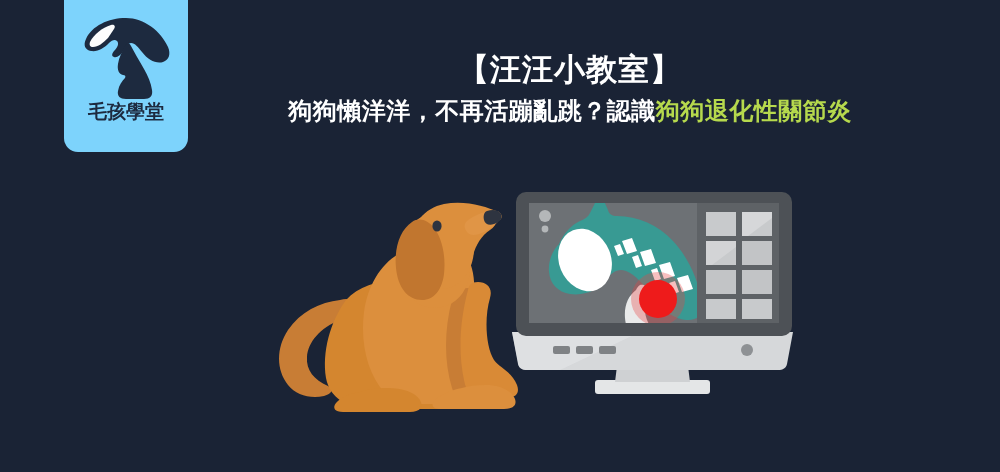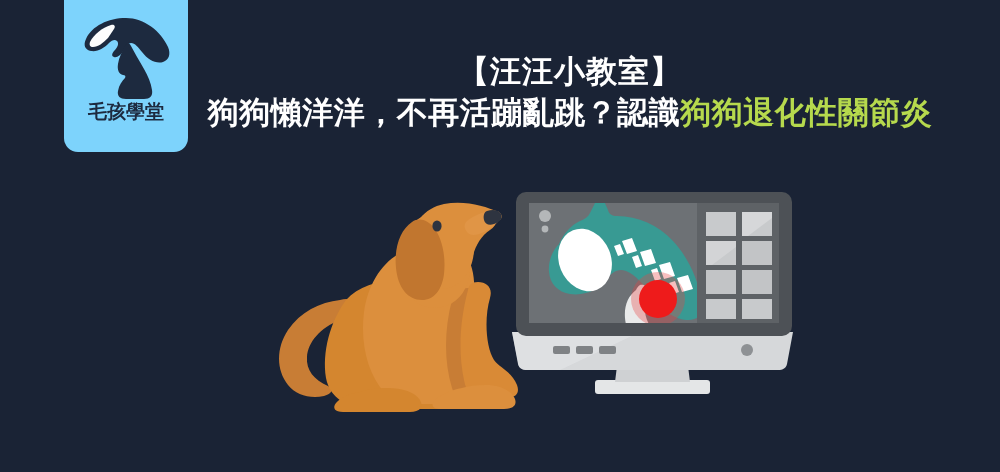--- a/index.html
+++ b/index.html
@@ -54,31 +54,31 @@
   
   #title-block {
     position: absolute;
     left: 190px;
     top: 52px;
     width: 760px;
     text-align: center;
   }
   .title-line {
     color: #ffffff;
-    font-family: Liberation Serif, serif;
+    font-family: Liberation Mono, monospace;
     font-weight: 700;
     white-space: nowrap;
   }
   #title-line-1 {
     font-size: 31px;
     line-height: 40px;
     letter-spacing: 1px;
   }
   #title-line-2 {
-    font-size: 31px;
+    font-size: 24px;
     line-height: 42px;
     letter-spacing: 0.5px;
   }
   .accent {
     color: #b6d94d;
   }
 
   
   #artwork {
     position: absolute;

